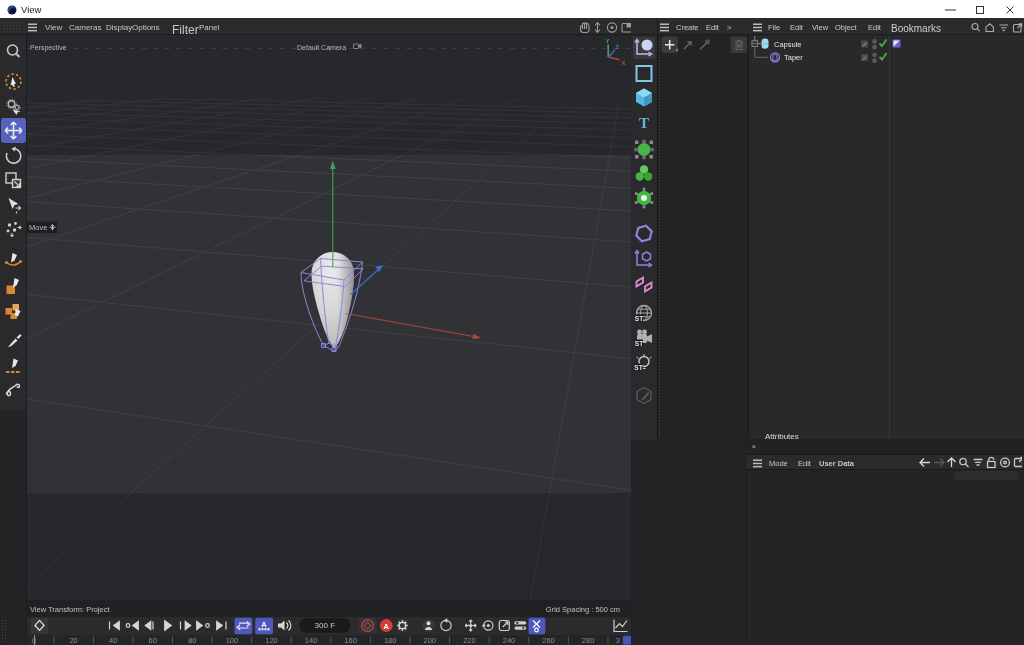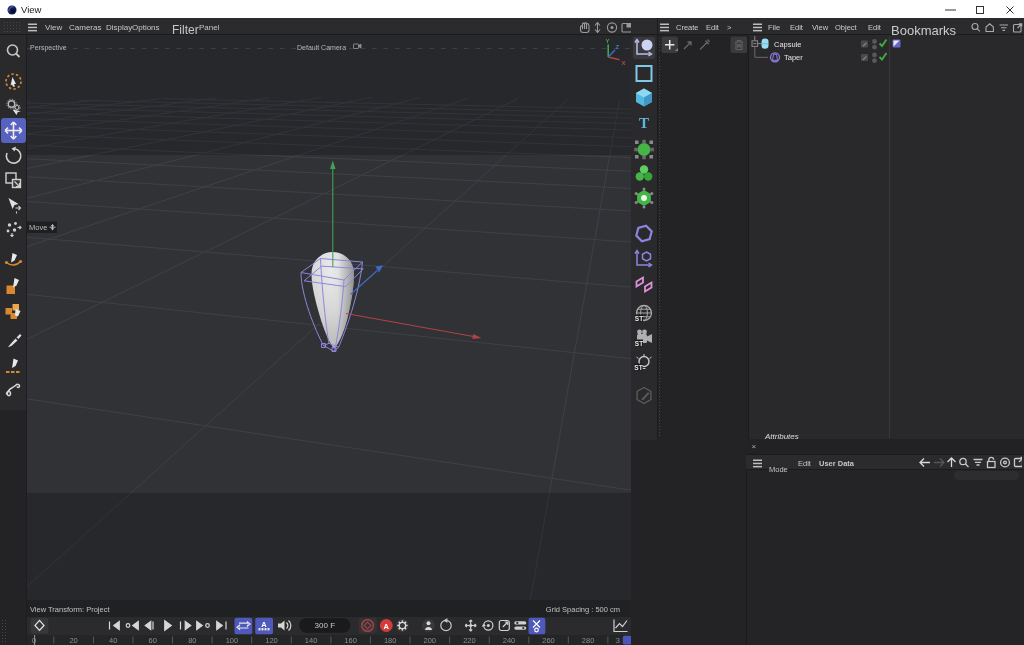--- a/index.html
+++ b/index.html
@@ -460,21 +460,21 @@
 <svg style="position:absolute;left:753px;top:23px" width="9" height="9">
     <rect y="0.5" width="9" height="1.5" fill="#bebec0"></rect>
     <rect y="3.7" width="9" height="1.5" fill="#bebec0"></rect>
     <rect y="6.9" width="9" height="1.5" fill="#bebec0"></rect>
   </svg>
 <div style="position:absolute;left:768px;top:23px;font-size:7.5px;color:#cccccc;font-weight:normal;white-space:nowrap;text-align:center;">File</div>
 <div style="position:absolute;left:790px;top:23px;font-size:7.5px;color:#cccccc;font-weight:normal;white-space:nowrap;">Edit</div>
 <div style="position:absolute;left:812px;top:23px;font-size:7.5px;color:#cccccc;font-weight:normal;white-space:nowrap;">View</div>
 <div style="position:absolute;left:835px;top:23px;font-size:7.5px;color:#cccccc;font-weight:normal;white-space:nowrap;">Object</div>
 <div style="position:absolute;left:868px;top:23px;font-size:7.5px;color:#cccccc;font-weight:normal;white-space:nowrap;">Edit</div>
-<div style="position:absolute;left:891px;top:23px;font-size:13px;color:#cccccc;font-weight:normal;white-space:nowrap;">Bookmarks</div>
+<div style="position:absolute;left:891px;top:23px;font-size:10px;color:#cccccc;font-weight:normal;white-space:nowrap;">Bookmarks</div>
 <svg style="position:absolute;left:970px;top:22px" width="54" height="11" fill="none" stroke="#aaaaac" stroke-width="1.1">
     <circle cx="5" cy="4.5" r="3"></circle>
     <line x1="7.2" y1="6.7" x2="9.8" y2="9.3"></line>
     <path d="M16 9.5 L16 5 L19.7 1.8 L23.4 5 L23.4 9.5 Z"></path>
     <path d="M29.5 3 L38 3 M31 5.7 L36.5 5.7 M32.5 8.4 L35 8.4"></path>
     <rect x="43.5" y="2.5" width="7.5" height="7.5" rx="1"></rect>
     <path d="M47.5 6 L51.5 2 M48.8 1.8 L51.7 1.8 L51.7 4.7"></path>
   </svg>
 <div style="position:absolute;left:889px;top:36px;width:1px;height:402px;background:#38383b;"></div>
 <svg style="position:absolute;left:749px;top:35px" width="275px" height="404">
@@ -511,28 +511,28 @@
     <path d="M130.5 8.5 L133 11 L137.5 4.5" stroke="#3fae3f" stroke-width="1.8" fill="none"></path>
     <path d="M130.5 22 L133 24.5 L137.5 18" stroke="#3fae3f" stroke-width="1.8" fill="none"></path>
     <g transform="translate(143.5,4.5)">
       <rect width="8" height="8" rx="1" fill="#6a66c8"></rect>
       <path d="M1 7 L1 1 L7 1 Z" fill="#e8e8f8"></path>
     </g>
   </svg>
 <div style="position:absolute;left:746px;top:439px;width:278px;height:206px;background:#242426;border-left:1px solid #1b1b1d;"></div>
 <div style="position:absolute;left:746px;top:439px;width:278px;height:16px;background:#222224;border-bottom:1px solid #1b1b1d;"></div>
 <div style="position:absolute;left:751.5px;top:442px;font-size:8px;color:#b0b0b0;font-weight:normal;white-space:nowrap;">×</div>
-<div style="position:absolute;left:765px;top:432px;font-size:8px;color:#dcdcdc;font-weight:normal;white-space:nowrap;font-style:italic;">Attributes</div>
+<div style="position:absolute;left:765px;top:432px;font-size:8px;color:#dcdcdc;font-weight:normal;white-space:nowrap;">Attributes</div>
 <div style="position:absolute;left:746px;top:455px;width:278px;height:15px;background:#2b2b2d;border-bottom:1px solid #1b1b1d;"></div>
 <svg style="position:absolute;left:753px;top:459px" width="9" height="9">
     <rect y="0.5" width="9" height="1.5" fill="#bebec0"></rect>
     <rect y="3.7" width="9" height="1.5" fill="#bebec0"></rect>
     <rect y="6.9" width="9" height="1.5" fill="#bebec0"></rect>
   </svg>
-<div style="position:absolute;left:769px;top:458.5px;font-size:7.5px;color:#c6c6c6;font-weight:normal;white-space:nowrap;margin-top:6px;">Mode</div>
+<div style="position:absolute;left:769px;top:458.5px;font-size:7.5px;color:#c6c6c6;font-weight:normal;white-space:nowrap;">Mode</div>
 <div style="position:absolute;left:798px;top:458.5px;font-size:7.5px;color:#c6c6c6;font-weight:normal;white-space:nowrap;">Edit</div>
 <div style="position:absolute;left:819px;top:458.5px;font-size:7.5px;color:#c6c6c6;font-weight:bold;white-space:nowrap;">User Data</div>
 <svg style="position:absolute;left:918px;top:456px" width="104" height="13" fill="none" stroke-width="1.3">
     <g stroke="#d8d8d8">
       <path d="M2 6.5 L12 6.5 M6 2.5 L2 6.5 L6 10.5"></path>
     </g>
     <g stroke="#55555a">
       <path d="M16 6.5 L26 6.5 M22 2.5 L26 6.5 L22 10.5"></path>
     </g>
     <g stroke="#d8d8d8">

